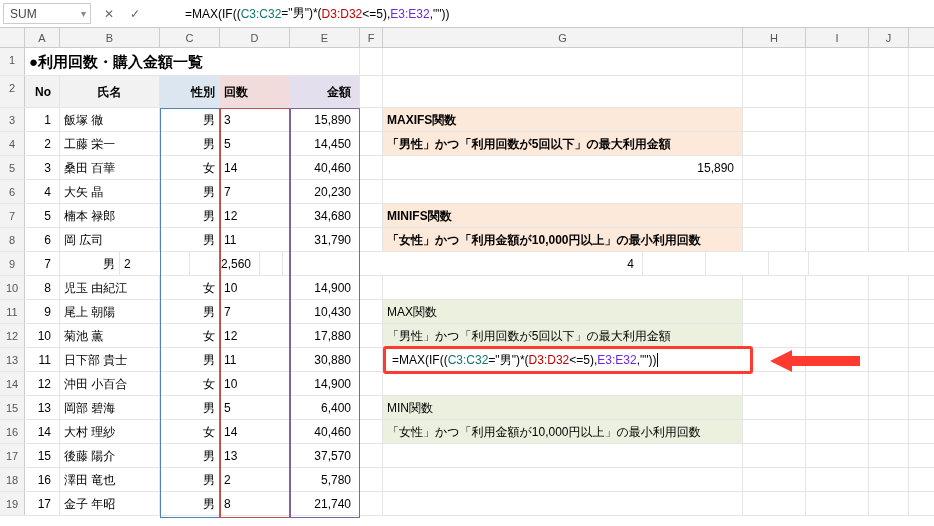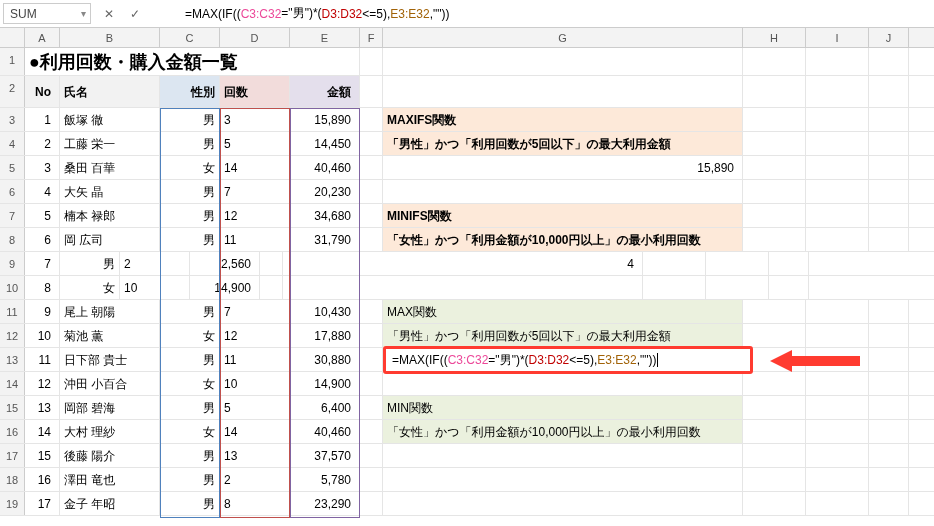--- a/index.html
+++ b/index.html
@@ -33,24 +33,24 @@
 .c.D{width:70px;text-align:left;padding-right:8px}
 .c.E{width:70px;text-align:right;padding-right:8px}
 .c.F{width:23px}
 .c.G{width:360px}
 .c.H{width:63px}
 .c.I{width:63px}
 .c.J{width:40px}
 
 .row.r1 { height: 28px; }
 .row.r1 .c { line-height: 28px; }
-.title { font-weight: bold; font-size: 18px; color: #000; }
+.title { font-weight: bold; font-size: 15px; color: #000; }
 .row.r2 { height: 32px; }
 .row.r2 .c { line-height: 32px; }
-.hdr { font-weight: bold; text-align: left; }
+.hdr { font-weight: bold; text-align: center; }
 .hdr.A{background:#f2f2f2}
 .hdr.B{background:#f2f2f2}
 .hdr.C{background:#dce6f1}
 .hdr.D{background:#f2dcdb}
 .hdr.E{background:#e4dfec}
 
 
 .band { position: absolute; top: 80px; height: 410px; border: 1px solid; pointer-events: none; }
 .band.c1{left:160px;width:60px;border-color:#4f81bd}
 .band.c2{left:220px;width:70px;border-color:#c0504d}
@@ -61,23 +61,23 @@
 .c.G.hl-gr{background:#ebf1de;font-weight:normal}
 .c.G.numr{text-align:right;padding-right:8px}
 
 
 .editcell { position: absolute; left: 383px; top: 318px; width: 370px; height: 28px; border: 3px solid #ff3b30; border-radius: 3px; background: #fff; display: flex; align-items: center; padding: 0 6px; z-index: 5; font-size: 12px; }
 .editcell span{white-space:pre}
 .caret { display:inline-block; width:1px; height:14px; background:#000; vertical-align:middle; animation:blink 1s step-end infinite;}
 @keyframes blink{50%{opacity:0}}
 
 .tok-bk{color:#000}
-.tok-bl{color:#ec4899}
+.tok-bl{color:#0f766e}
 .tok-rd{color:#c00000}
-.tok-pu{color:#a16207}
+.tok-pu{color:#6d28d9}
 
 
 .arrow { position: absolute; left: 770px; top: 322px; width: 90px; height: 22px; z-index: 6; pointer-events:none;}
 .arrow .shaft { position:absolute; left:22px; top:6px; width:68px; height:10px; background:#ff3b30;}
 .arrow .head { position:absolute; left:0; top:0; width:0; height:0; border-right:22px solid #ff3b30; border-top:11px solid transparent; border-bottom:11px solid transparent;}
 </style>
 </head>
 <body>
 
 <div class="app">
@@ -225,20 +225,21 @@
           <div class="c E">2,560</div>
           <div class="c F"></div>
           <div class="c G numr">4</div>
           <div class="c H"></div>
           <div class="c I"></div>
           <div class="c J"></div>
         </div>
         <div class="row r10">
           <div class="rh">10</div>
           <div class="c A">8</div>
+          <div class="c B">児玉 由紀江</div>
           <div class="c C">女</div>
           <div class="c D">10</div>
           <div class="c E">14,900</div>
           <div class="c F"></div>
           <div class="c G"></div>
           <div class="c H"></div>
           <div class="c I"></div>
           <div class="c J"></div>
         </div>
         <div class="row r11">
@@ -344,21 +345,21 @@
           <div class="c H"></div>
           <div class="c I"></div>
           <div class="c J"></div>
         </div>
         <div class="row r19">
           <div class="rh">19</div>
           <div class="c A">17</div>
           <div class="c B">金子 年昭</div>
           <div class="c C">男</div>
           <div class="c D">8</div>
-          <div class="c E">23,290</div>
+          <div class="c E">21,740</div>
           <div class="c F"></div>
           <div class="c G"></div>
           <div class="c H"></div>
           <div class="c I"></div>
           <div class="c J"></div>
         </div>
       </div>
 
     <div class="band c1"></div>
     <div class="band c2"></div>

